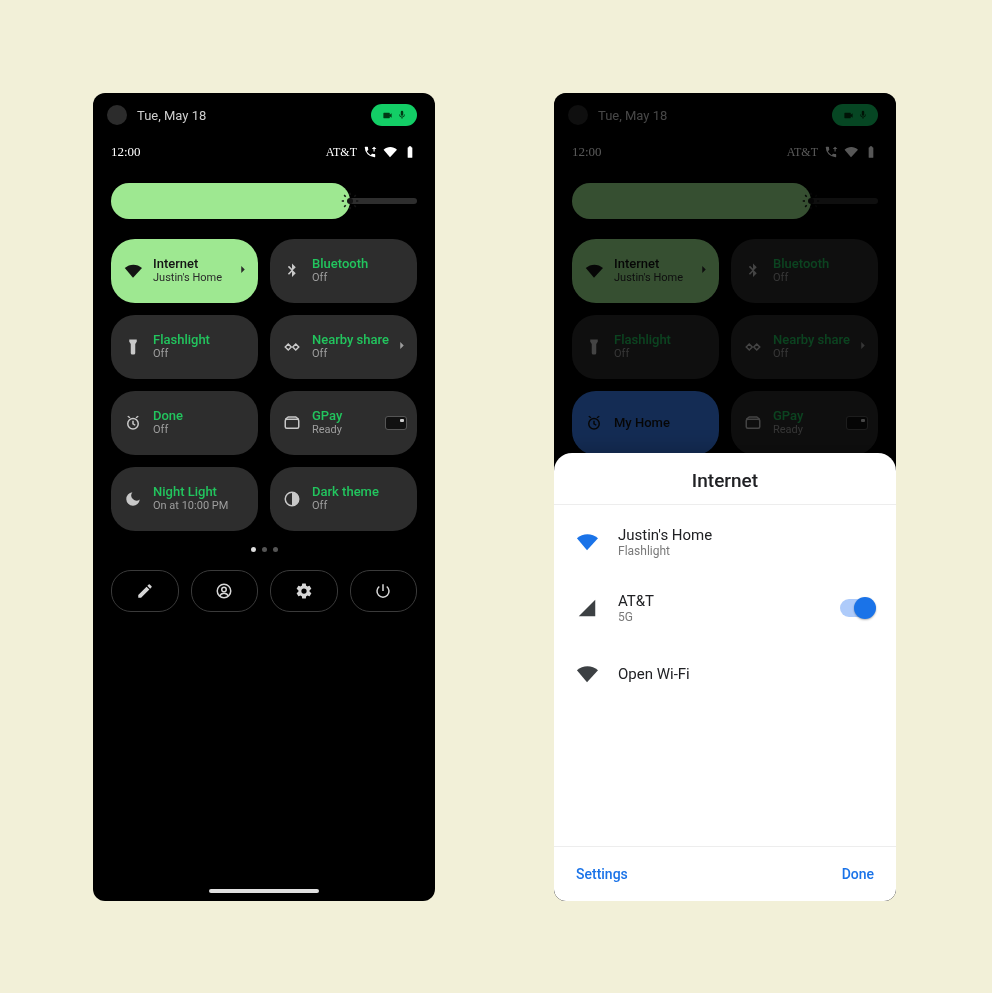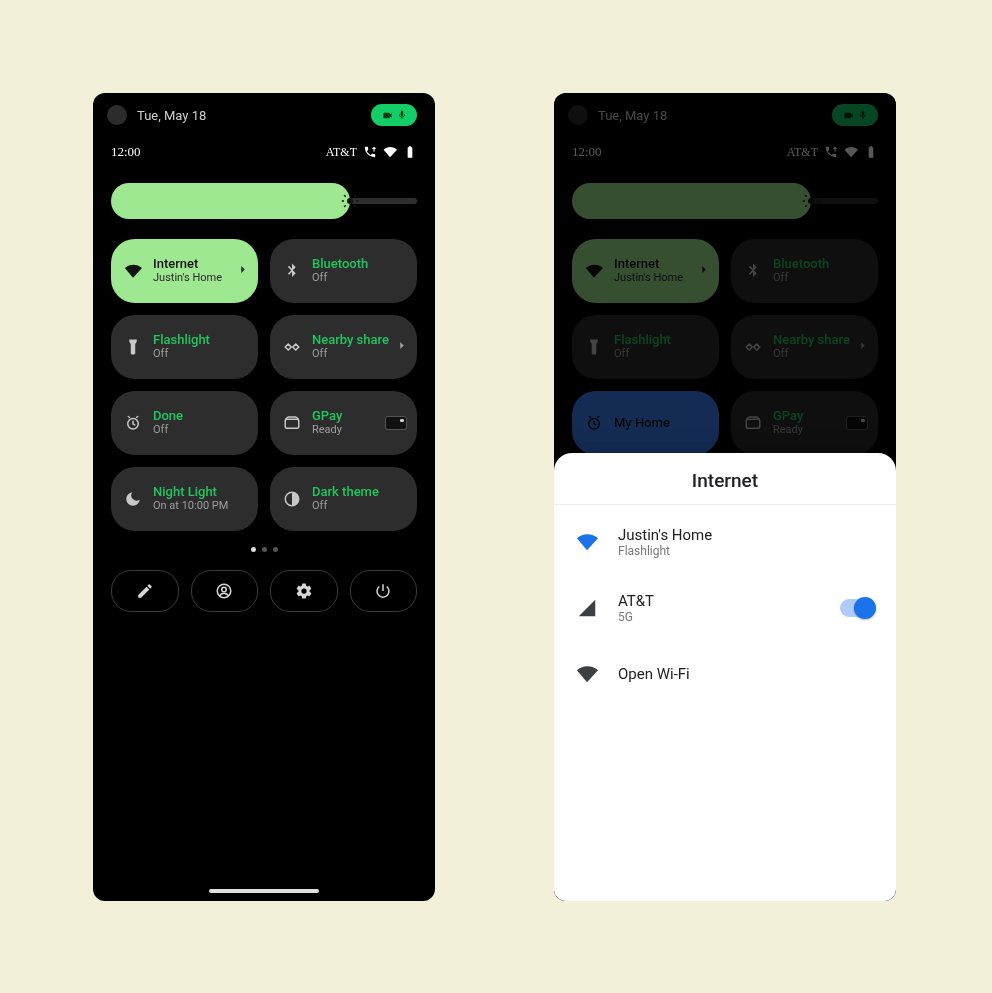--- a/index.html
+++ b/index.html
@@ -638,17 +638,21 @@
             <div class="net-ico">
               <svg viewBox="0 0 24 24" fill="#3C4043">
                 <path d="M12 21 1 8c6.5-6 16.5-6 23 0z"></path>
               </svg>
             </div>
             <div class="net-texts">
               <div class="net-name">Open Wi-Fi</div>
             </div>
           </div>
         </div>
+      <div class="sheet-ftr">
+        <div>Settings</div>
+        <div>Done</div>
+      </div>
     </div>
 
   </div>
 
 </div>
 
 </body></html>

